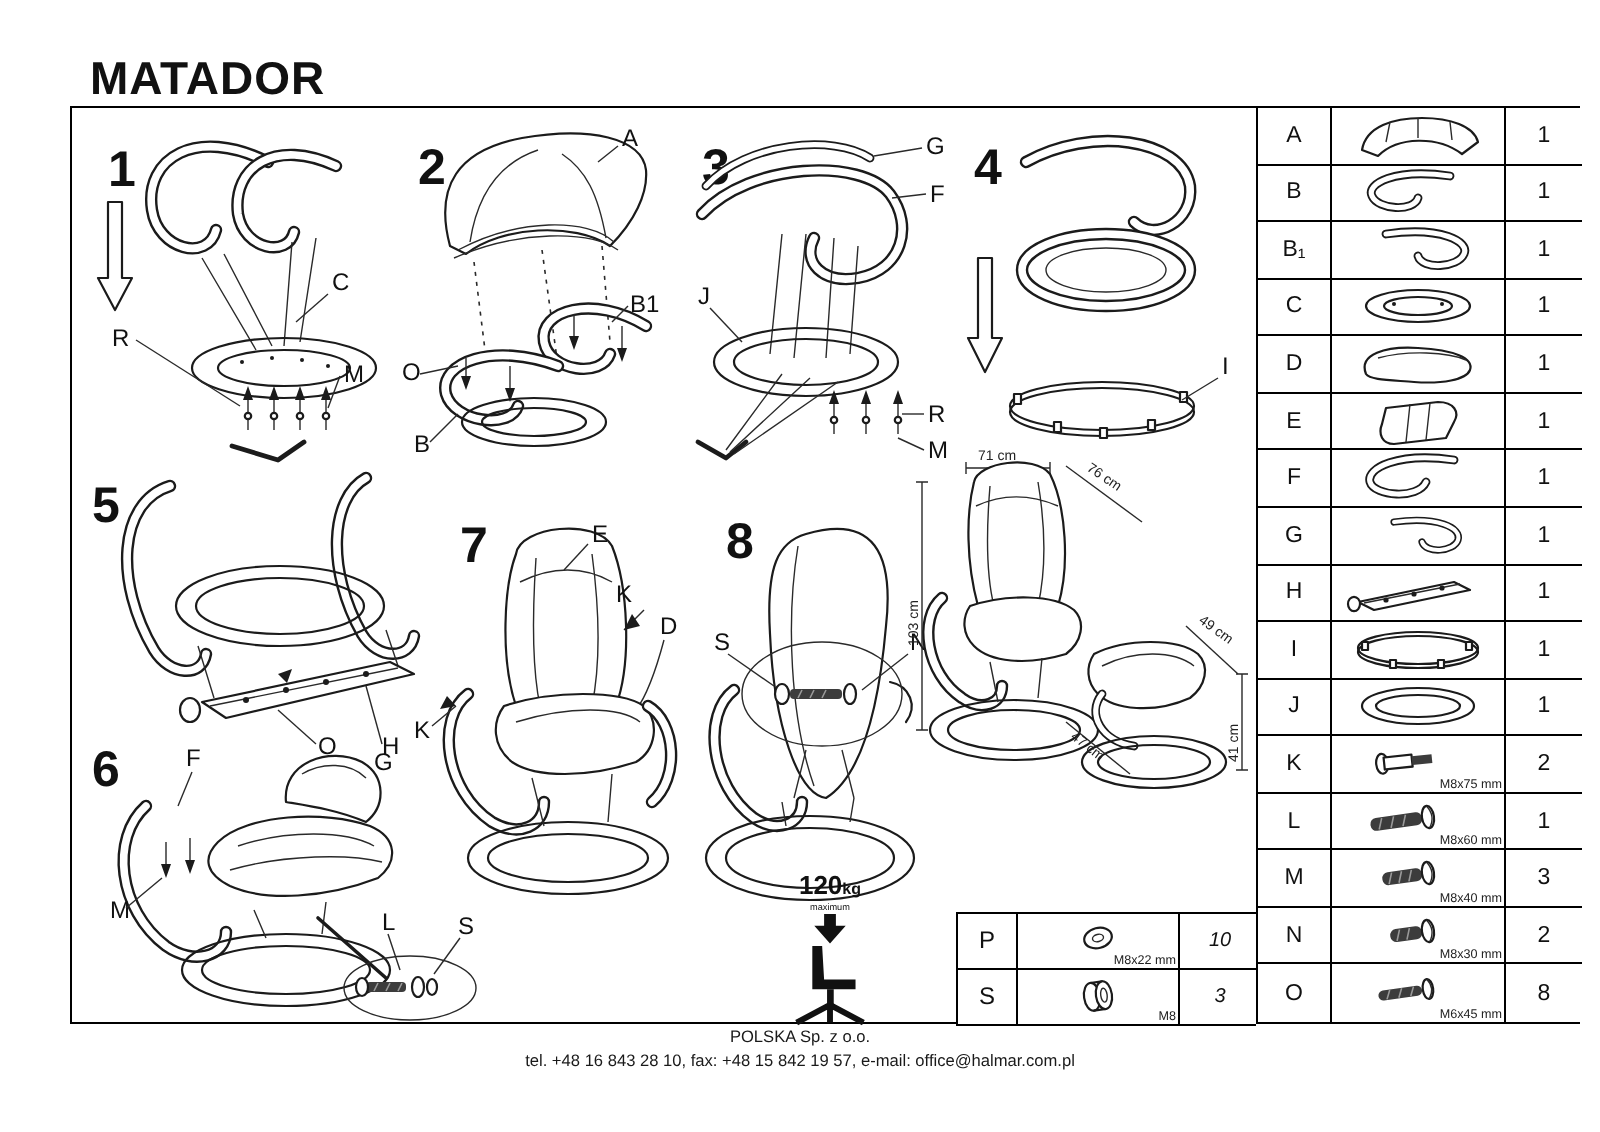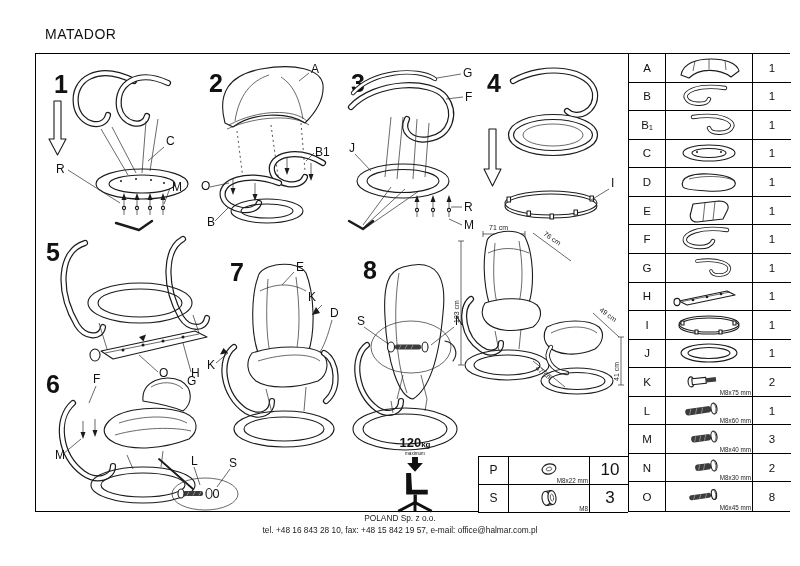--- a/index.html
+++ b/index.html
@@ -1,17 +1,17 @@
 <!DOCTYPE html>
 <html><head>
 <meta charset="utf-8">
 <style>
   html,body{margin:0;padding:0;background:#fff;}
   body{width:800px;height:566px;position:relative;font-family:"Liberation Sans",sans-serif;color:#111;overflow:hidden;}
-  .page-title{position:absolute;left:45px;top:26px;font-size:14px;font-weight:normal;letter-spacing:.5px;}
+  .page-title{position:absolute;left:45px;top:26px;font-size:23px;font-weight:bold;letter-spacing:.5px;}
   .main-box{position:absolute;left:35px;top:53px;width:755px;height:459px;border:1.4px solid #000;background:#fff;box-sizing:border-box;}
   .step{position:absolute;}
   svg{display:block;}
   .ln{stroke:#1b1b1b;stroke-width:1.1;fill:none;stroke-linecap:round;stroke-linejoin:round}
   .lnf{stroke:#1b1b1b;stroke-width:1.1;fill:#fff;stroke-linejoin:round}
   .thin{stroke:#2a2a2a;stroke-width:.7;fill:none}
   .dash{stroke:#2a2a2a;stroke-width:.8;fill:none;stroke-dasharray:2 3}
   .to{stroke:#1b1b1b;stroke-width:6.2;fill:none;stroke-linecap:round}
   .ti{stroke:#fff;stroke-width:3.8;fill:none;stroke-linecap:round}
   .to2{stroke:#1b1b1b;stroke-width:4.4;fill:none;stroke-linecap:round}
@@ -28,21 +28,21 @@
   .pt-ic{border-right:1.3px solid #000;display:flex;align-items:center;justify-content:center;position:relative;min-width:0;}
   .pt-size{position:absolute;right:1px;bottom:0;font-size:6.3px;color:#222;white-space:nowrap;}
   .pt-qty{display:flex;align-items:center;justify-content:center;font-size:11.5px;}
   
   .hw-table{position:absolute;left:442px;top:402px;width:150px;height:57px;border:1.3px solid #000;border-right:none;background:#fff;display:grid;grid-template-rows:1fr 1fr;box-sizing:border-box;}
   .hw-row{display:grid;grid-template-columns:30px 1fr 40px;border-bottom:1.3px solid #000;min-height:0;}
   .hw-row:last-child{border-bottom:none;}
   .hw-id{border-right:1.3px solid #000;display:flex;align-items:center;justify-content:center;font-size:12px;}
   .hw-ic{border-right:1.3px solid #000;position:relative;display:flex;align-items:center;justify-content:center;}
   .hw-size{position:absolute;right:1px;bottom:0;font-size:6.3px;color:#222;}
-  .hw-qty{display:flex;align-items:center;justify-content:center;font-size:17px;}
+  .hw-qty{display:flex;align-items:center;justify-content:center;font-size:10px;font-style:italic;}
   
   .weights{position:absolute;left:357px;top:383px;width:90px;height:76px;display:flex;justify-content:space-between;}
   .weight{display:flex;flex-direction:column;align-items:center;width:44px;}
   .kgline{font-weight:bold;font-size:13px;line-height:12px;}
   .kgunit{font-size:8px;font-weight:bold;}
   .maxnote{font-size:4.6px;line-height:5px;}
   .weight svg{margin-top:1px;}
   .sil{margin-top:auto;}
   
   .footer{position:absolute;left:0;top:513px;width:800px;text-align:center;font-size:8.3px;line-height:11.5px;color:#1a1a1a;}
@@ -573,15 +573,15 @@
           </svg>
         <span class="pt-size">M6x45 mm</span>
       </div>
       <div class="pt-qty">8</div>
     </div>
   </div>
 
 </div>
 
 <div class="footer">
-  <div>POLAND Sp. z o.o.</div>
+  <div>POLSKA Sp. z o.o.</div>
   <div>tel. +48 16 843 28 10, fax: +48 15 842 19 57, e-mail: office@halmar.com.pl</div>
 </div>
 
 </body></html>

